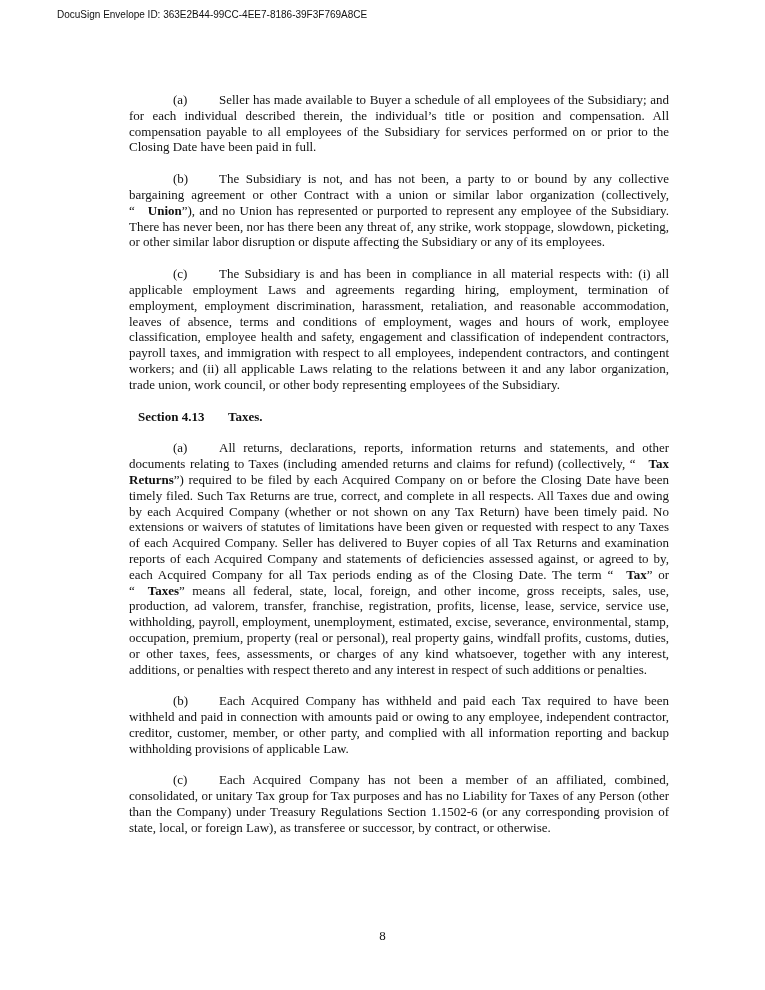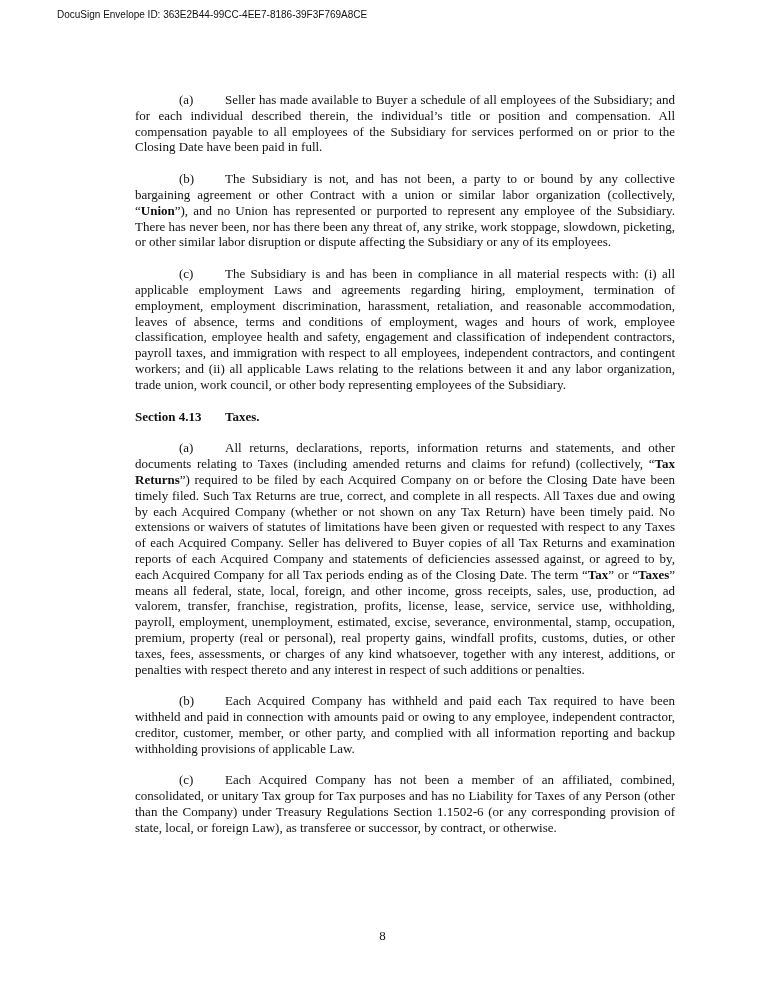--- a/index.html
+++ b/index.html
@@ -2,28 +2,28 @@
 <html><head>
 <meta charset="utf-8">
 <style>
   html, body { margin: 0; padding: 0; background: #ffffff; }
   body { width: 765px; height: 990px; position: relative; overflow: hidden; }
   .envelope {
     position: absolute; left: 21px; top: 9px;
     font-family: "Liberation Sans", sans-serif; font-size: 10px; color: #111; padding-left: 36px;
   }
   .page {
-    position: absolute; left: 135px; top: 92px; width: 540px;
+    position: absolute; left: 129px; top: 92px; width: 540px;
     font-family: "Liberation Serif", serif; font-size: 13px; line-height: 15.8px; color: #111;
   }
   .para { margin: 0 0 16px 0; text-align: justify; }
   .para .lbl { display: inline-block; margin-left: 44px; width: 46px; }
-  .heading { margin: 0 0 16px 0; font-weight: bold; }
+  .heading { margin: 0 0 16px 9px; font-weight: bold; }
   .heading .sec { display: inline-block; width: 90px; }
-  b { font-weight: bold; }
+  b { font-weight: bold; margin-left: 13px; }
   .pagenum {
     position: absolute; left: 0; width: 765px; top: 928px; text-align: center;
     font-family: "Liberation Serif", serif; font-size: 13px; color: #111;
   }
 </style>
 </head>
 <body>
 
 <div class="envelope">DocuSign Envelope ID: 363E2B44-99CC-4EE7-8186-39F3F769A8CE</div>
 

